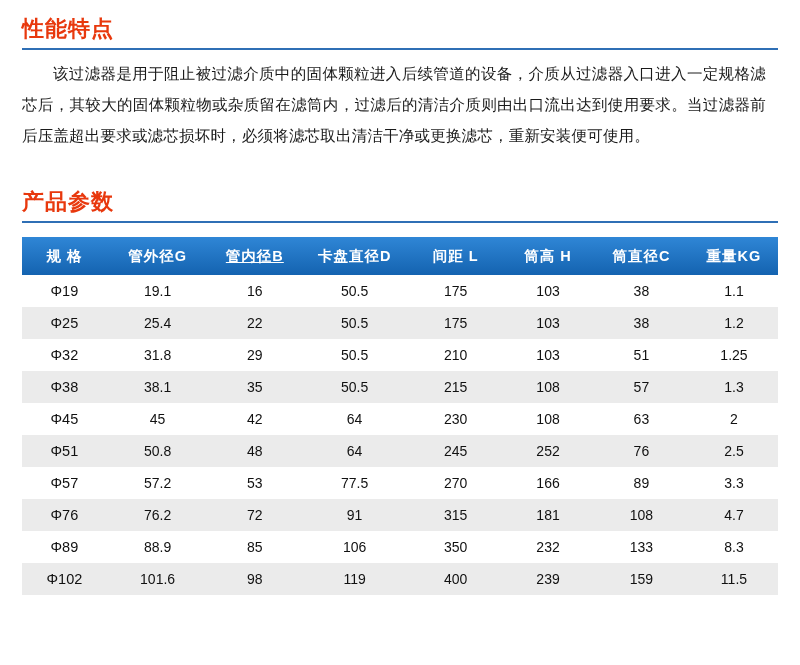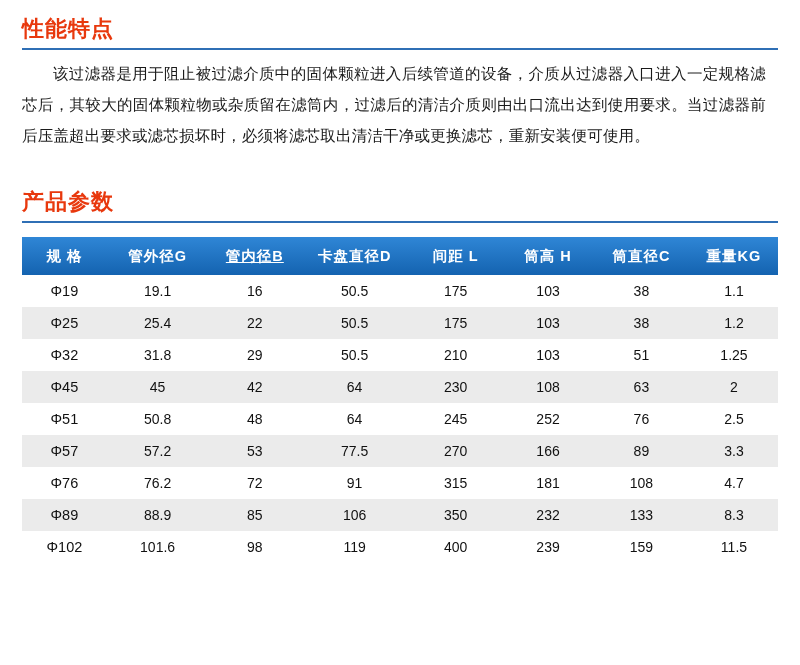--- a/index.html
+++ b/index.html
@@ -140,20 +140,30 @@
         <td>Φ32</td>
         <td>31.8</td>
         <td>29</td>
         <td>50.5</td>
         <td>210</td>
         <td>103</td>
         <td>51</td>
         <td>1.25</td>
       </tr>
       <tr>
+        <td>Φ38</td>
+        <td>38.1</td>
+        <td>35</td>
+        <td>50.5</td>
+        <td>215</td>
+        <td>108</td>
+        <td>57</td>
+        <td>1.3</td>
+      </tr>
+      <tr>
         <td>Φ45</td>
         <td>45</td>
         <td>42</td>
         <td>64</td>
         <td>230</td>
         <td>108</td>
         <td>63</td>
         <td>2</td>
       </tr>
       <tr>

